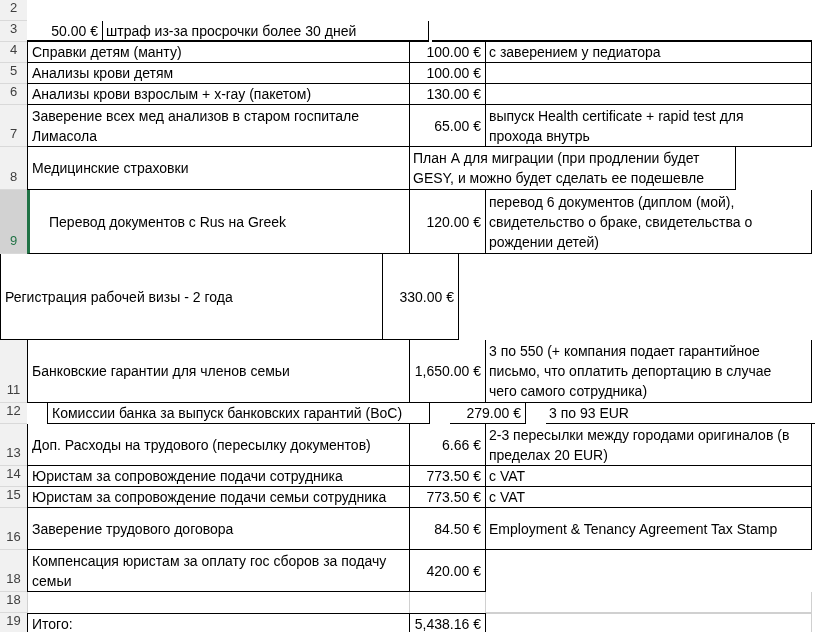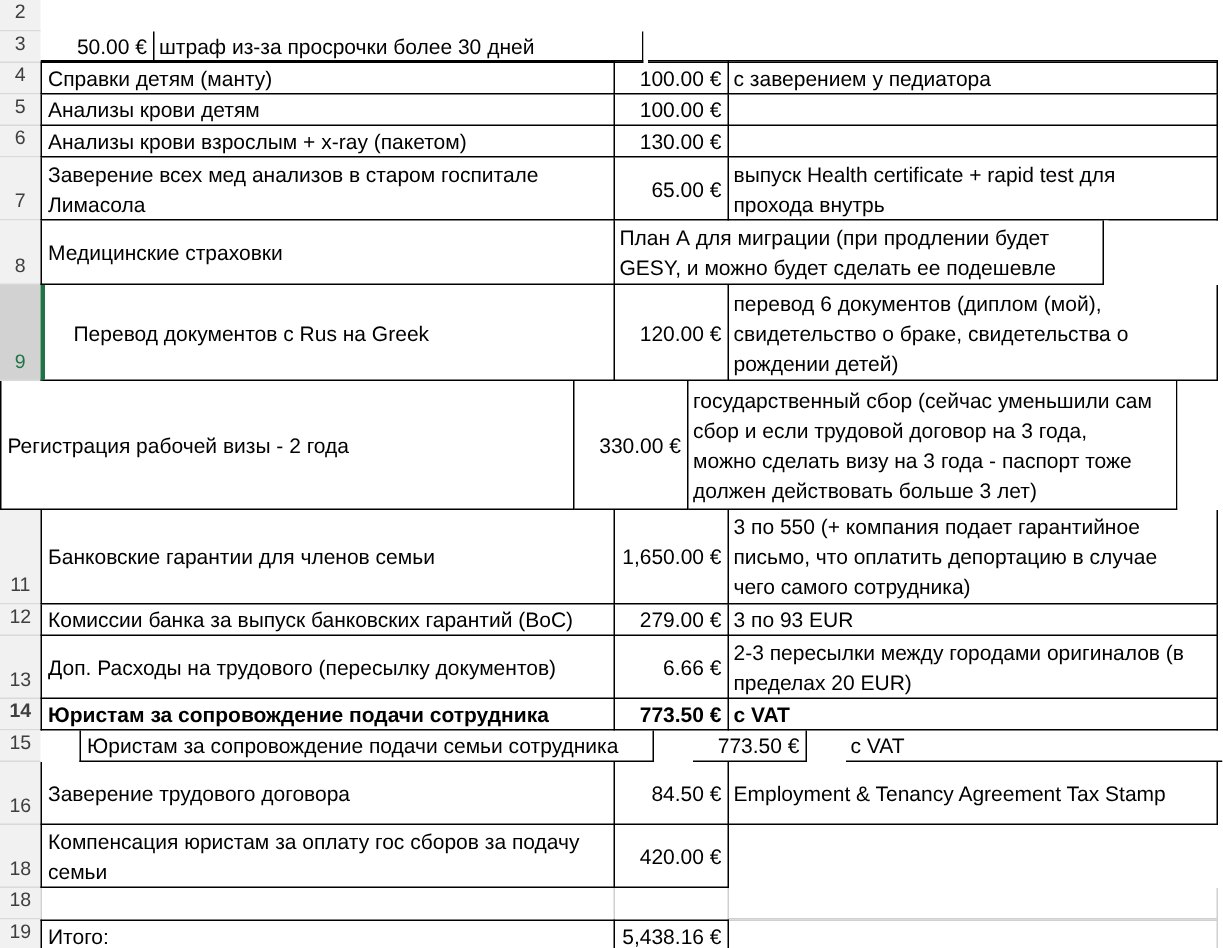--- a/index.html
+++ b/index.html
@@ -105,52 +105,51 @@
       <div class="row selected" style="height: 64px;">
     <div class="cell c-num">9</div>
     <div class="cell c-item">Перевод документов с Rus на Greek</div>
     <div class="cell c-amt">120.00 €</div>
     <div class="cell c-note">перевод 6 документов (диплом (мой), свидетельство о браке, свидетельства о рождении детей)</div>
     <div class="spacer"></div>
   </div>
       <div class="row" style="height: 86px;">
     <div class="cell c-item">Регистрация рабочей визы - 2 года</div>
     <div class="cell c-amt">330.00 €</div>
-    <div class="cell c-note">государственный сбор (сейчас уменьшили сам сбор и если трудовой договор на 3 года, можно сделать визу на 3 года - паспорт тоже должен действовать больше 3 лет)</div>
     <div class="spacer"></div>
   </div>
       <div class="row" style="height: 63px;">
     <div class="cell c-num">11</div>
     <div class="cell c-item">Банковские гарантии для членов семьи</div>
     <div class="cell c-amt">1,650.00 €</div>
     <div class="cell c-note">3 по 550 (+ компания подает гарантийное письмо, что оплатить депортацию в случае чего самого сотрудника)</div>
     <div class="spacer"></div>
   </div>
-      <div class="row" style="height: 21px;">
+      <div class="row" style="height: 21px; gap: 20px;">
     <div class="cell c-num">12</div>
     <div class="cell c-item">Комиссии банка за выпуск банковских гарантий (BoC)</div>
     <div class="cell c-amt">279.00 €</div>
     <div class="cell c-note">3 по 93 EUR</div>
     <div class="spacer"></div>
   </div>
       <div class="row" style="height: 42px;">
     <div class="cell c-num">13</div>
     <div class="cell c-item">Доп. Расходы на трудового (пересылку документов)</div>
     <div class="cell c-amt">6.66 €</div>
     <div class="cell c-note">2-3 пересылки между городами оригиналов (в пределах 20 EUR)</div>
     <div class="spacer"></div>
   </div>
-      <div class="row" style="height: 21px; font-weight: bold;">
+      <div class="row" style="height: 21px;">
     <div class="cell c-num">14</div>
     <div class="cell c-item">Юристам за сопровождение подачи сотрудника</div>
     <div class="cell c-amt">773.50 €</div>
     <div class="cell c-note">с VAT</div>
     <div class="spacer"></div>
   </div>
-      <div class="row" style="height: 21px; gap: 26px;">
+      <div class="row" style="height: 21px;">
     <div class="cell c-num">15</div>
     <div class="cell c-item">Юристам за сопровождение подачи семьи сотрудника</div>
     <div class="cell c-amt">773.50 €</div>
     <div class="cell c-note">с VAT</div>
     <div class="spacer"></div>
   </div>
       <div class="row" style="height: 42px;">
     <div class="cell c-num">16</div>
     <div class="cell c-item">Заверение трудового договора</div>
     <div class="cell c-amt">84.50 €</div>

